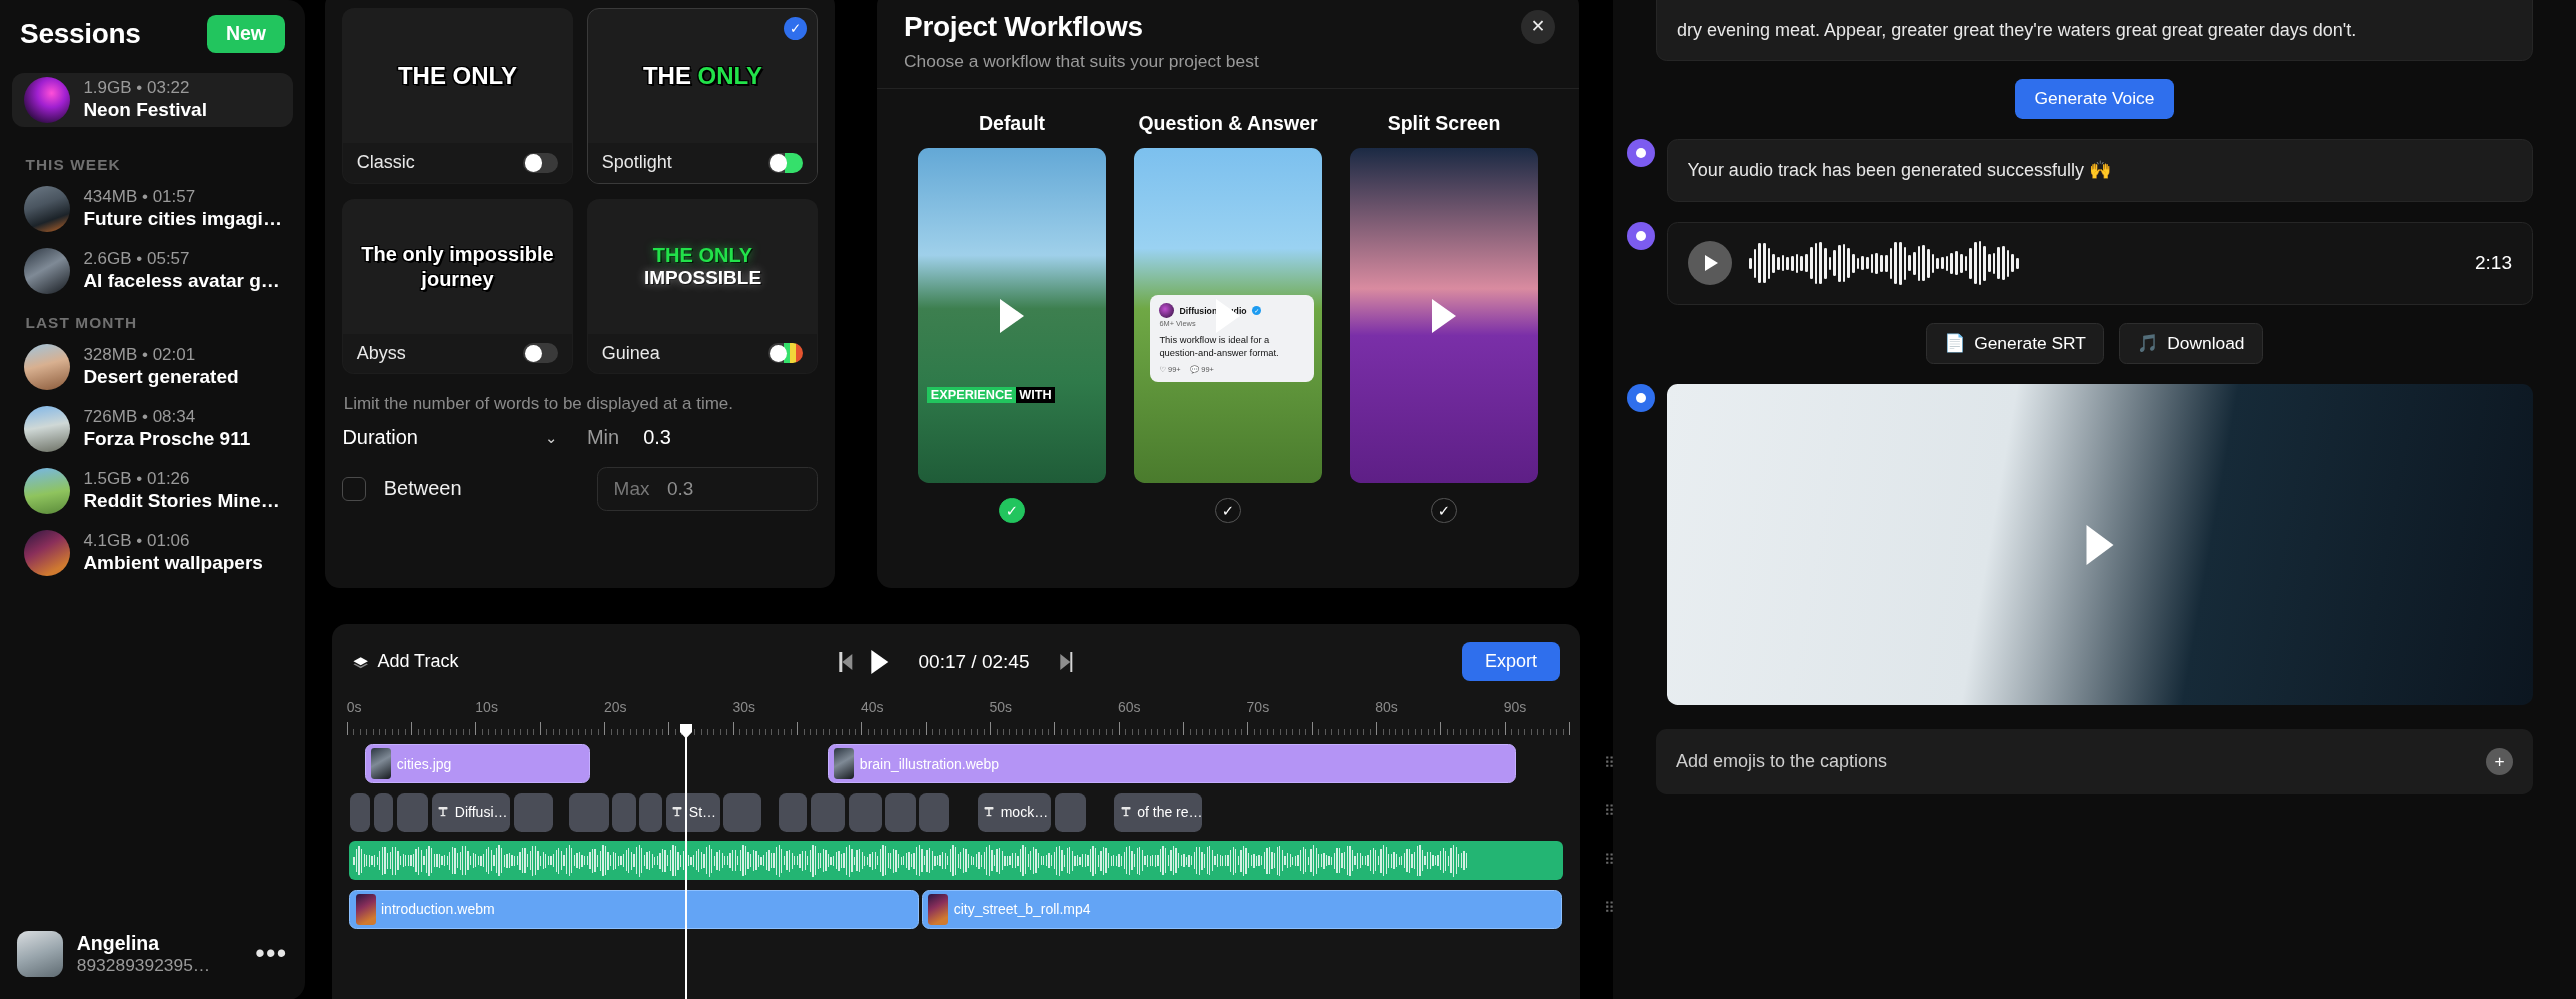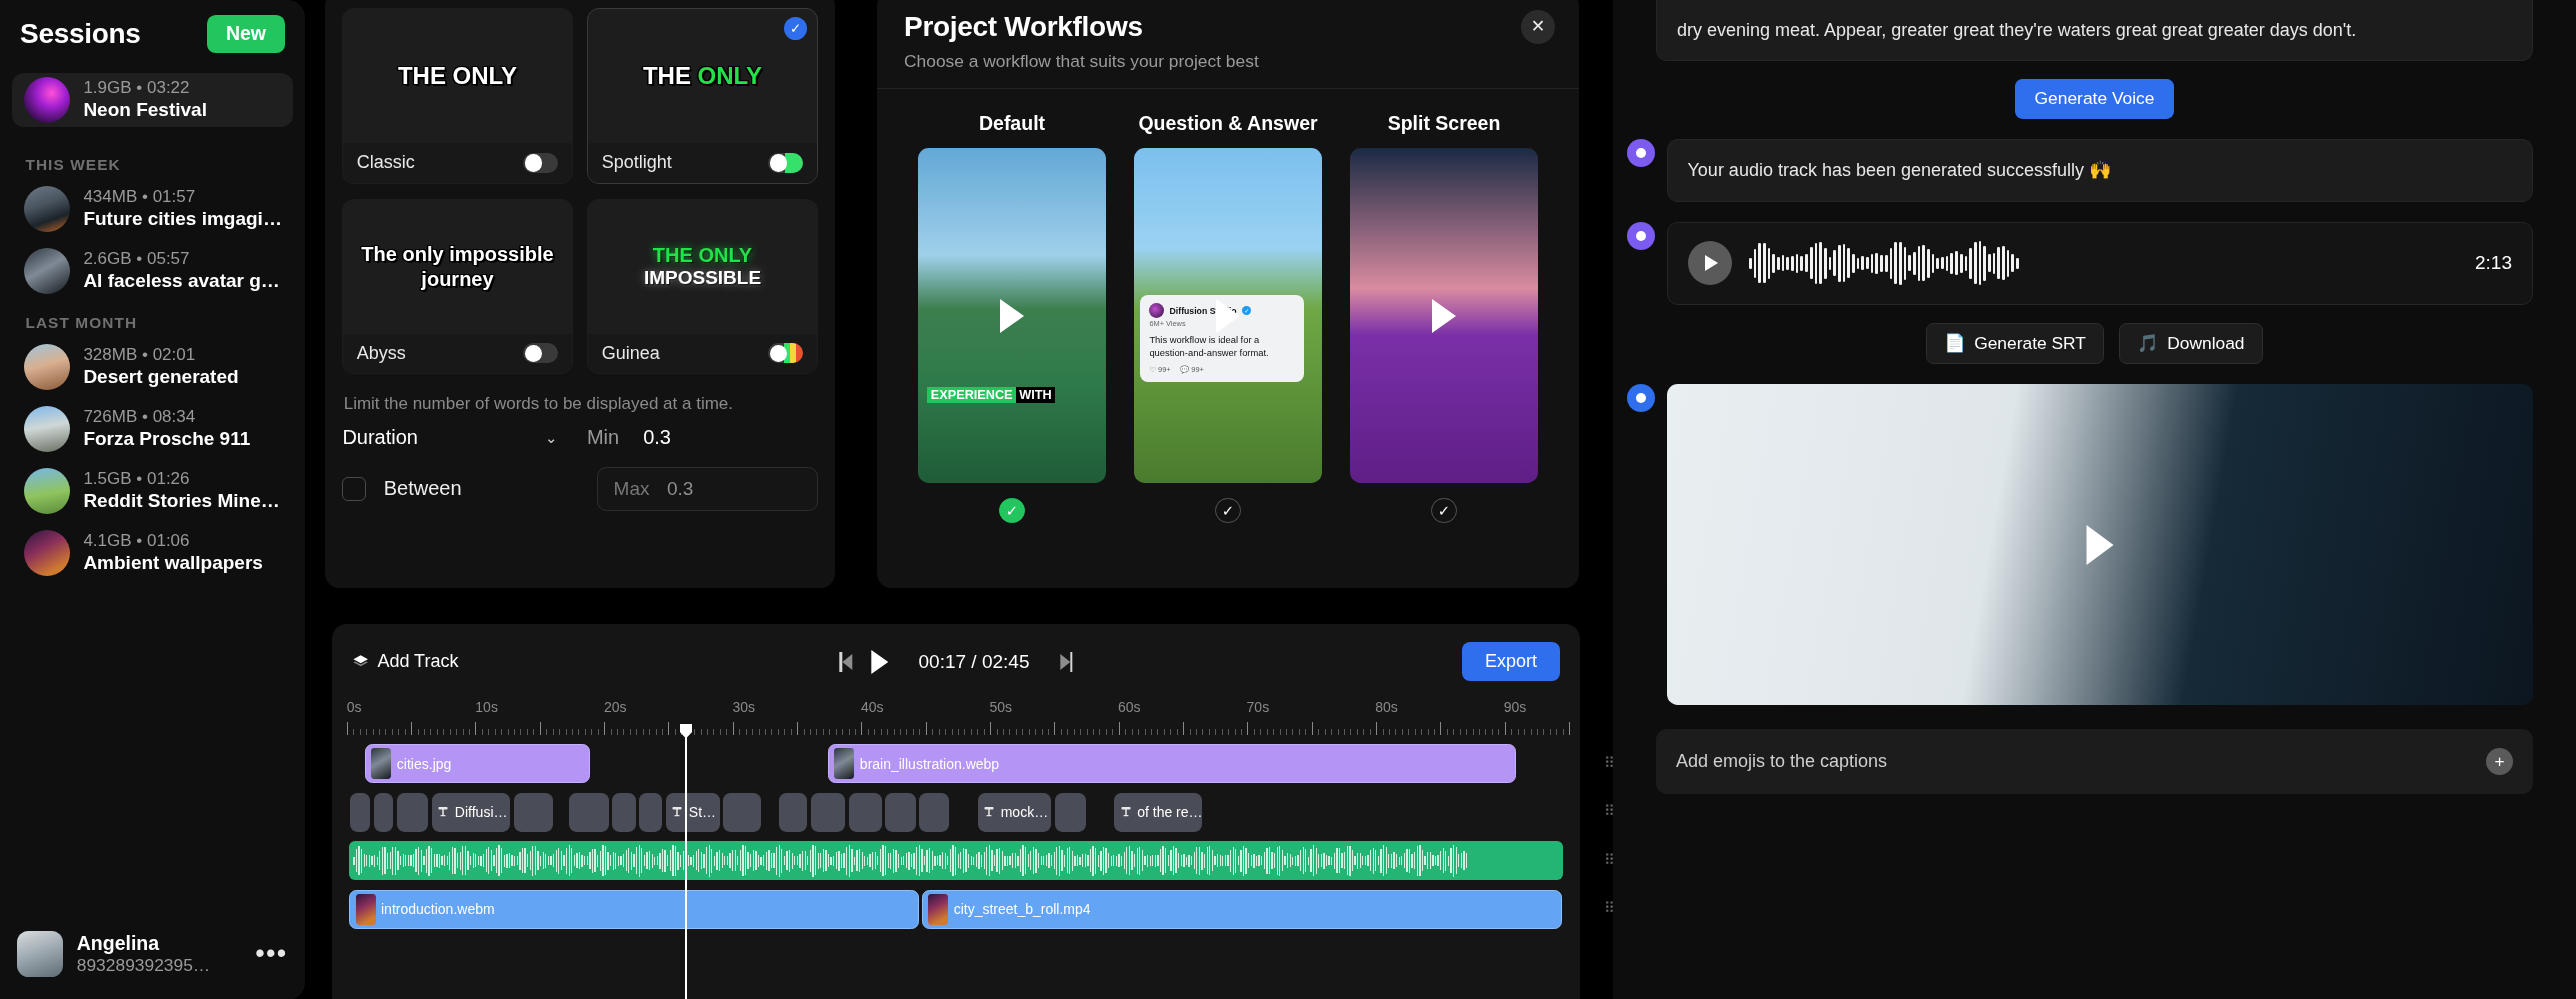--- a/index.html
+++ b/index.html
@@ -100,33 +100,33 @@
              border-left:24px solid #fff; border-top:17.4px solid transparent; border-bottom:17.4px solid transparent; }
   .wf-check { margin-top:14.8px; width:25.5px; height:25.5px; border-radius:50%; display:flex; align-items:center; justify-content:center;
               font-size:14.8px; color:#fff; border:0.7px solid #555; }
   .wf-check.on { background:#22c55e; border-color:#22c55e; }
   .thumb-tennis { background: linear-gradient(180deg,#63a8d6 0%, #9fd0ea 32%, #3d7f4f 48%, #2f7a4a 70%, #1f5c38 100%); }
   .thumb-mine { background: linear-gradient(180deg,#7cc0ee 0%, #9ad2f2 30%, #6fa845 48%, #4a7b2d 100%); }
   .thumb-split { background: linear-gradient(180deg,#1b2a44 0%, #d98ba0 42%, #7a2fa8 56%, #5e1f86 100%); }
   .cap-chip { position:absolute; left:9.4px; bottom:81px; font-size:12.7px; font-weight:800; }
   .cap-chip .hl { background:#22c55e; color:#fff; padding:1.3px 3.4px; }
   .cap-chip .wt { color:#fff; background:#000; padding:1.3px 3.4px; }
-  .qa-card { position:absolute; left:6px; top:44%; width:164px; background:#f1f2f4; border-radius:8px; padding:8px 9.4px; }
+  .qa-card { position:absolute; left:16px; top:44%; width:164px; background:#f1f2f4; border-radius:8px; padding:8px 9.4px; }
   .qa-top { display:flex; align-items:center; gap:5.4px; }
   .qa-av { width:14.8px; height:14.8px; border-radius:50%; background:radial-gradient(circle at 40% 40%, #c04fd0, #2b1038); }
   .qa-nm { font-size:8.7px; font-weight:700; color:#111; }
   .qa-vf { width:9.4px; height:9.4px; border-radius:50%; background:#1d9bf0; color:#fff; font-size:6px; display:flex; align-items:center; justify-content:center; }
   .qa-views { font-size:7.4px; color:#666; margin-top:1.3px; }
   .qa-body { font-size:9.4px; color:#111; line-height:1.35; margin-top:5.4px; }
   .qa-stats { font-size:7.4px; color:#555; margin-top:5.4px; display:flex; gap:9.4px; }
 
   
   .tl { position:absolute; left:332px; top:624px; width:1248px; height:379px; background:#151515; border-radius:14.8px 14.8px 0 0; }
   .tl-bar { display:flex; align-items:center; height:75px; padding:0 20px; position:relative; }
-  .tl-add { display:flex; align-items:center; gap:8px; color:#fff; font-size:18px; cursor:pointer; }
+  .tl-add { display:flex; align-items:flex-end; gap:8px; color:#fff; font-size:18px; cursor:pointer; }
   .tl-transport { position:absolute; left:50%; transform:translateX(-50%); display:flex; align-items:center; gap:19px; }
   .tp-btn { cursor:pointer; display:flex; align-items:center; }
   .tp-skip-l { width:0;height:0;border-right:10.7px solid #8d8d8d;border-top:8.7px solid transparent;border-bottom:8.7px solid transparent; }
   .tp-skip-r { width:0;height:0;border-left:10.7px solid #8d8d8d;border-top:8.7px solid transparent;border-bottom:8.7px solid transparent; }
   .tp-bar { width:2.7px; height:20px; background:#d6d6d6; }
   .tp-play { width:0;height:0;border-left:17.4px solid #ffffff;border-top:12.7px solid transparent;border-bottom:12.7px solid transparent; }
   .tp-time { color:#fff; font-size:19px; min-width:134px; text-align:center; }
   .tl-export { margin-left:auto; background:#2f6fed; color:#fff; border:none; border-radius:8px; font-size:18px; padding:8.7px 23px; cursor:pointer; }
   .ruler { position:relative; height:40px; margin:0 14.8px; }
   .ruler-labels { position:relative; height:17.4px; }

